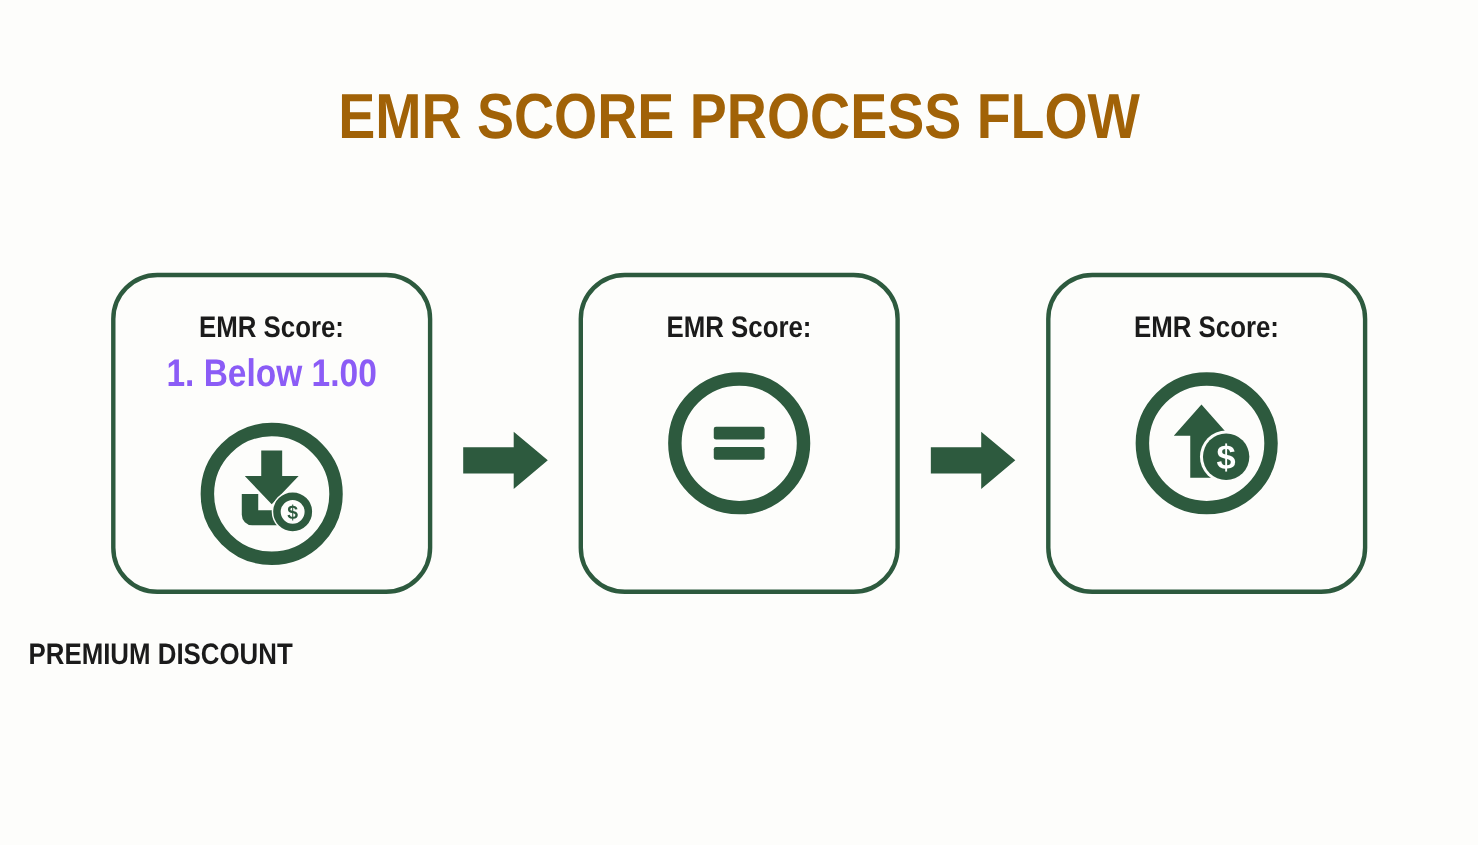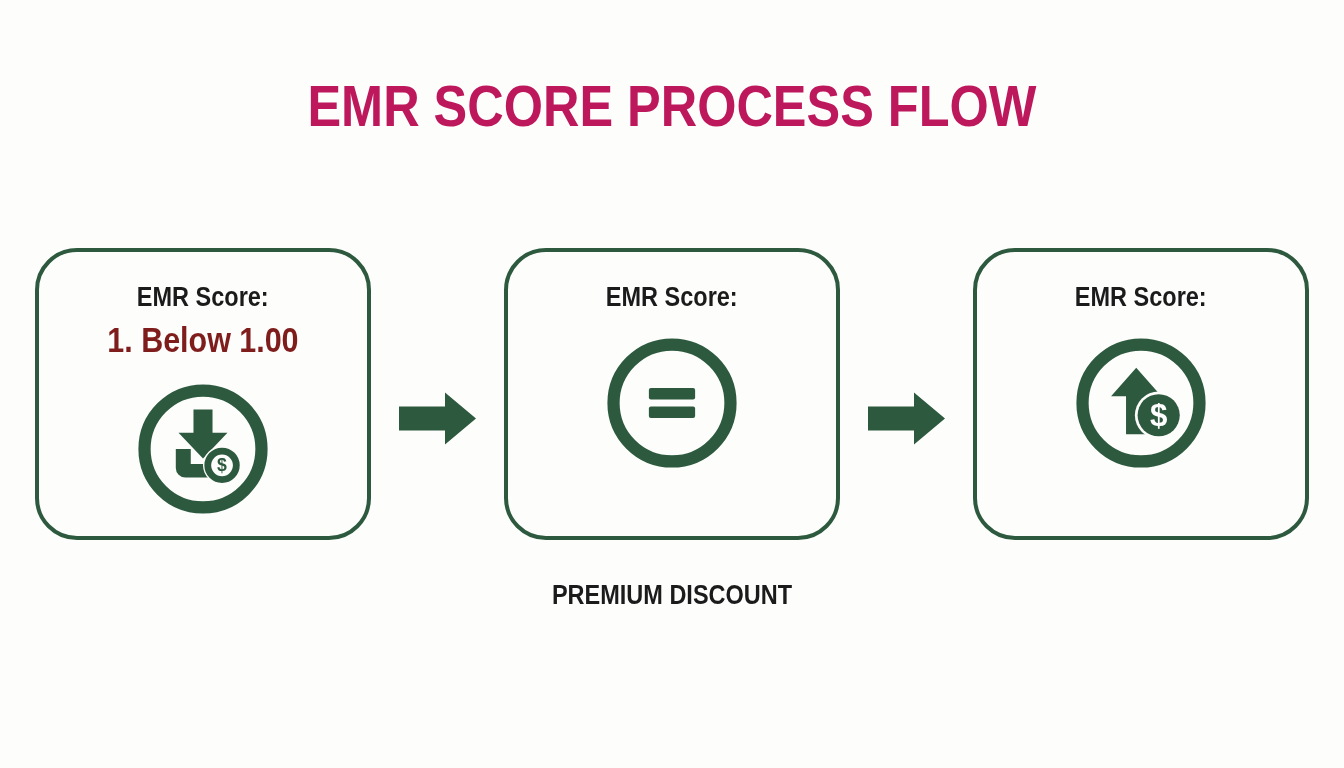--- a/index.html
+++ b/index.html
@@ -13,80 +13,80 @@
   }
   .title {
     position: absolute;
     top: 72px;
     left: 0;
     width: 100%;
     margin: 0;
     text-align: center;
     font-size: 58px;
     font-weight: bold;
-    color: #be185d;
+    color: #a16207;
   }
   .condensed {
     display: inline-block;
     transform: scaleX(0.87);
     transform-origin: 50% 50%;
     white-space: nowrap;
   }
   .flow-row {
     position: absolute;
     top: 248px;
     left: 0;
     width: 100%;
     display: flex;
     justify-content: center;
     align-items: flex-start;
   }
   .step-box {
-    width: 336px;
+    width: 292px;
     height: 292px;
     box-sizing: border-box;
     border: 4px solid #2d5a3e;
     border-radius: 42px;
     display: flex;
     flex-direction: column;
     align-items: center;
   }
   .score-label {
     margin-top: 31px;
     font-size: 27px;
     font-weight: bold;
     color: #1b1b1b;
     line-height: 1.1;
   }
   .condition {
     margin-top: 8px;
     font-size: 35px;
     font-weight: bold;
-    color: #7f1d1d;
+    color: #8b5cf6;
     line-height: 1.1;
   }
   .step-icon {
     margin-top: 22px;
     width: 136px;
     height: 136px;
   }
   .connector {
     width: 133px;
     margin-top: 144px;
     display: flex;
     justify-content: center;
   }
   .connector svg { width: 78px; height: 53px; display: block; }
   .labels-row {
     position: absolute;
     top: 580px;
     left: 0;
     width: 100%;
     display: flex;
-    justify-content: center;
+    justify-content: space-between;
     gap: 133px;
   }
   .outcome {
     width: 292px;
     text-align: center;
     font-size: 27px;
     font-weight: bold;
     color: #1b1b1b;
   }
 </style>

